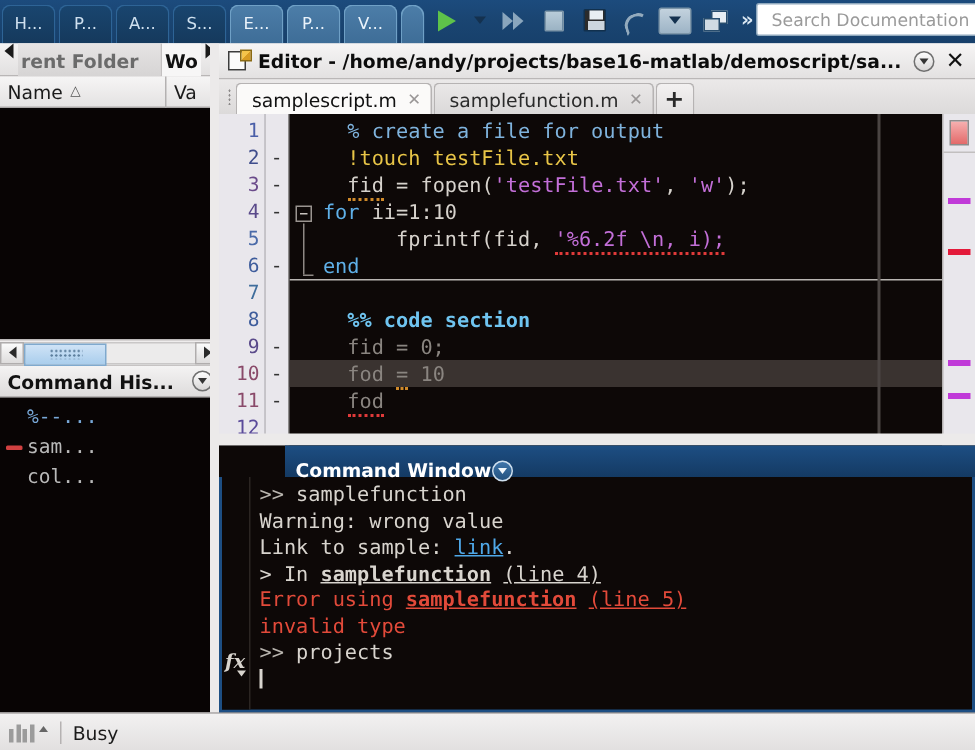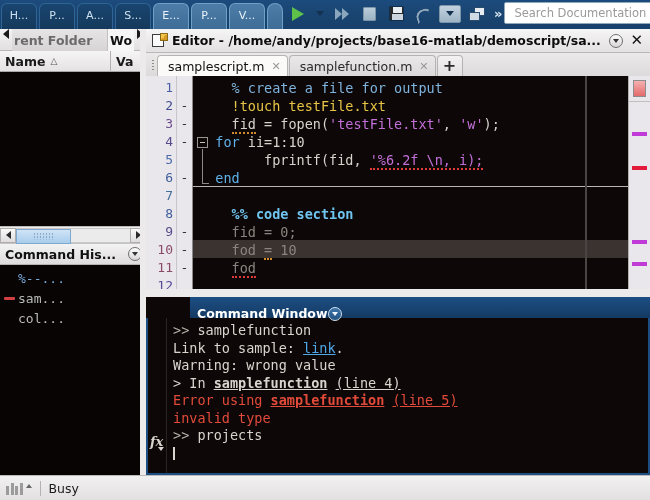--- a/index.html
+++ b/index.html
@@ -138,21 +138,21 @@
     color: #111; font-weight: bold; font-size: 12.5px; background: #f7f6f6;
     border-left: 1px solid #c3c0c0;
     overflow: hidden; white-space: nowrap;
   }
   .colhdr {
     height: 21px; display: flex; align-items: center;
     background: linear-gradient(to bottom,#f6f5f5,#e4e2e2);
     border-bottom: 1px solid #a9a6a6;
     font-size: 12.5px; color: #1a1a1a;
   }
-  .colcell { padding-left: 5px; display:flex; align-items:center; gap:5px; height:21px;font-weight:bold; }
+  .colcell { padding-left: 5px; display:flex; align-items:center; gap:5px; height:21px; }
   .colcell.sep { border-left: 1px solid #b4b1b1; }
   .sortmark { font-size: 9px; color:#555; }
   .blackpane { background: #080404; }
 
   .hscroll {
     height: 17px; background: #efeded; border-top: 1px solid #bdbaba;
     display: flex; align-items: center;
   }
   .hsbtn { width: 16px; height: 15px; display:flex;align-items:center;justify-content:center;
     background: linear-gradient(to bottom,#fbfbfb,#dedcdc); border:1px solid #b0adad; }
@@ -594,22 +594,22 @@
       <div class="circbtn dark">
           <i></i>
         </div>
     </div>
     <div class="cwbody">
       <div class="cwgutter">
         <div class="fxicon">fx</div>
       </div>
       <div class="cwtext" id="cw-lines">
           <div class="cwl"><span class="c-prm">&gt;&gt; </span><span class="c-out">samplefunction</span></div>
+          <div class="cwl"><span class="c-out">Warning: wrong value</span></div>
           <div class="cwl"><span class="c-out">Link to sample: </span><span class="c-link">link</span><span class="c-out">.</span></div>
-          <div class="cwl"><span class="c-out">Warning: wrong value</span></div>
           <div class="cwl"><span class="c-out">&gt; In </span><span class="c-out c-b">samplefunction</span><span class="c-out"> </span><span class="c-out c-u">(line 4)</span></div>
           <div class="cwl"><span class="c-err">Error using </span><span class="c-err c-b">samplefunction</span><span class="c-err"> </span><span class="c-err c-u">(line 5)</span></div>
           <div class="cwl"><span class="c-err">invalid type</span></div>
           <div class="cwl"><span class="c-prm">&gt;&gt; </span><span class="c-out">projects</span></div>
           <div class="cwprompt"><span class="caretbar"></span></div>
         </div>
     </div>
   </div>
 
   <div class="statusbar">

